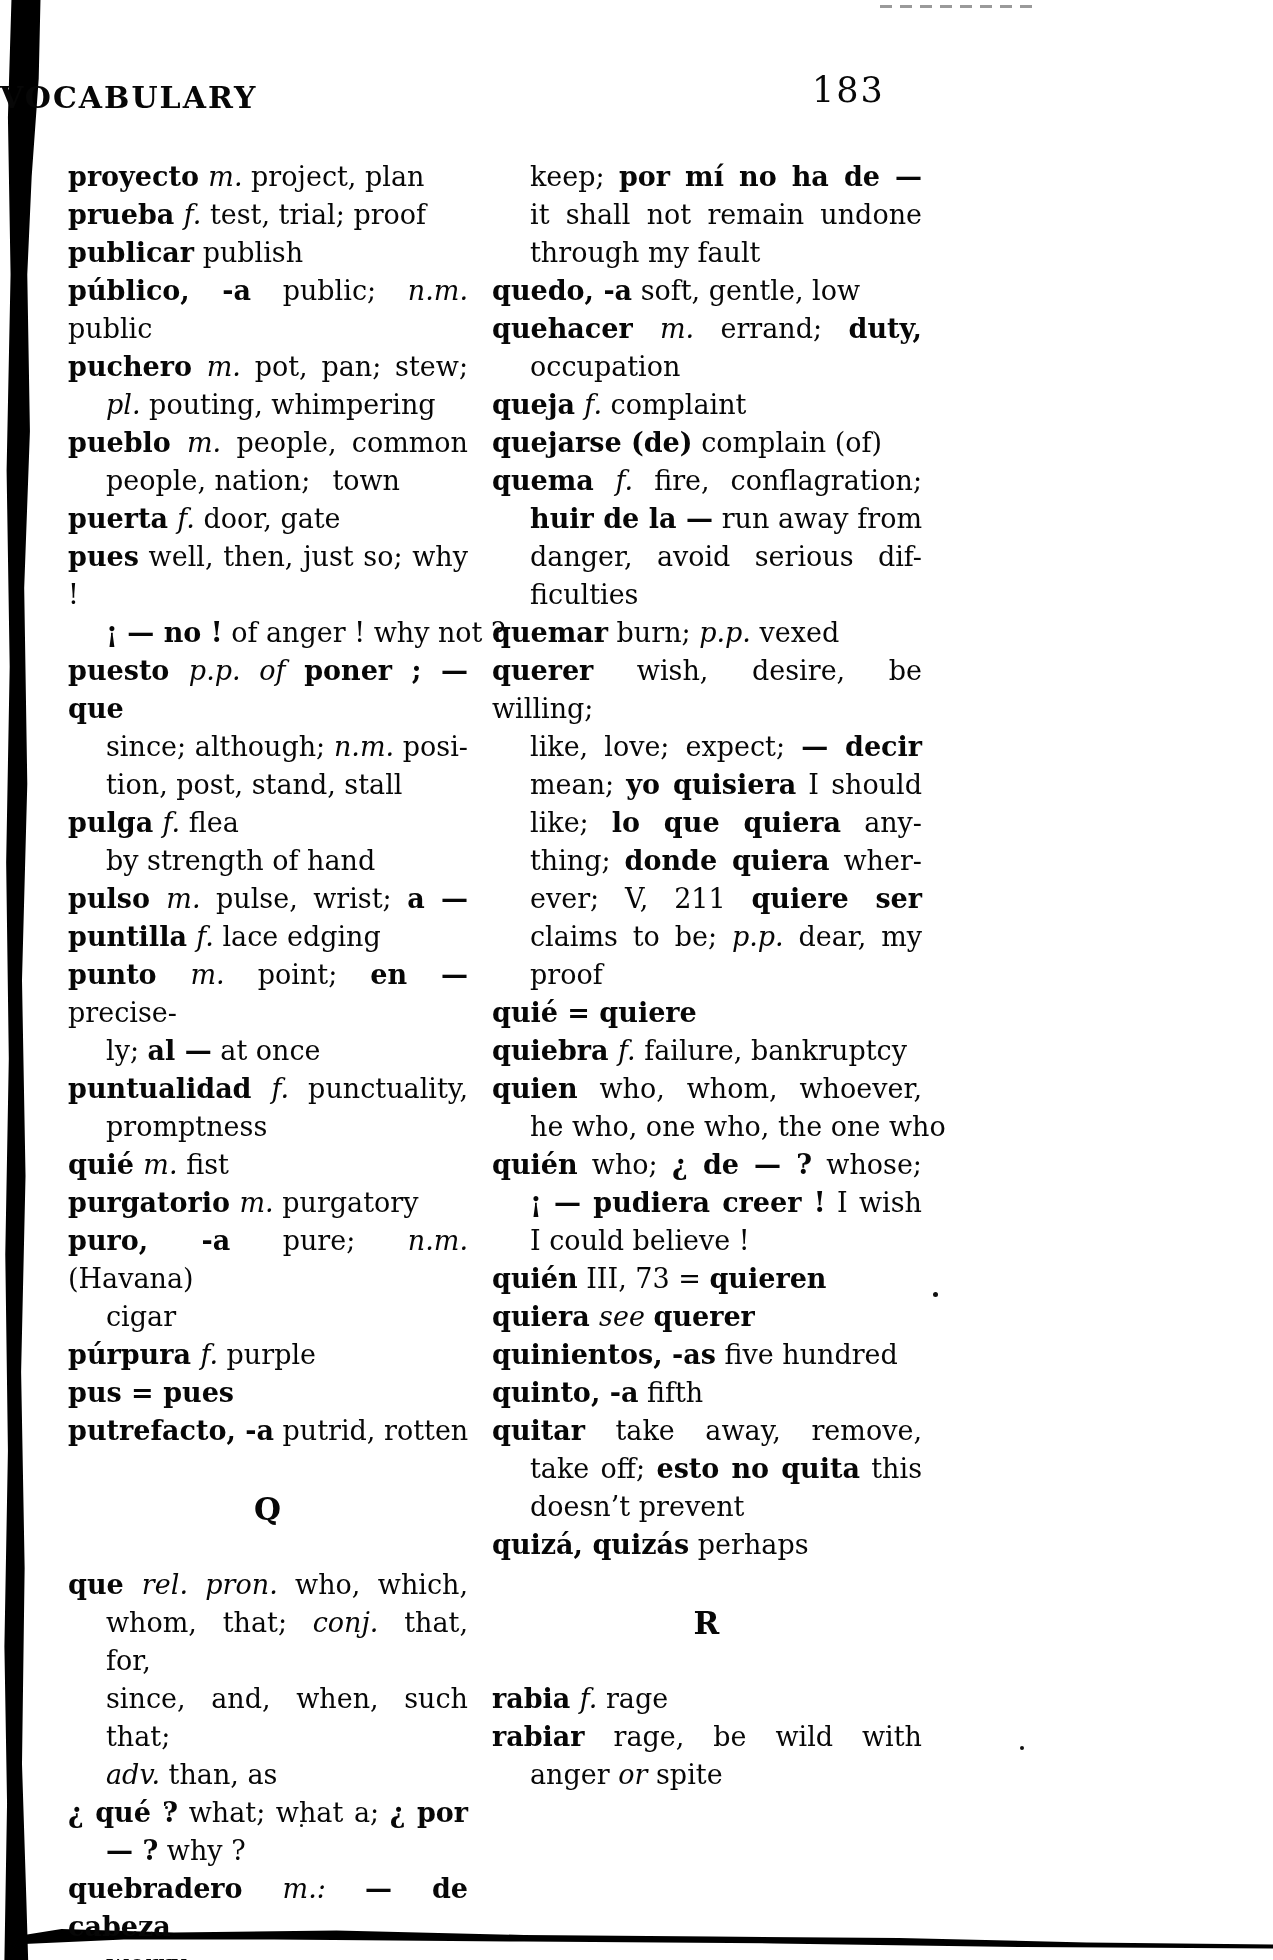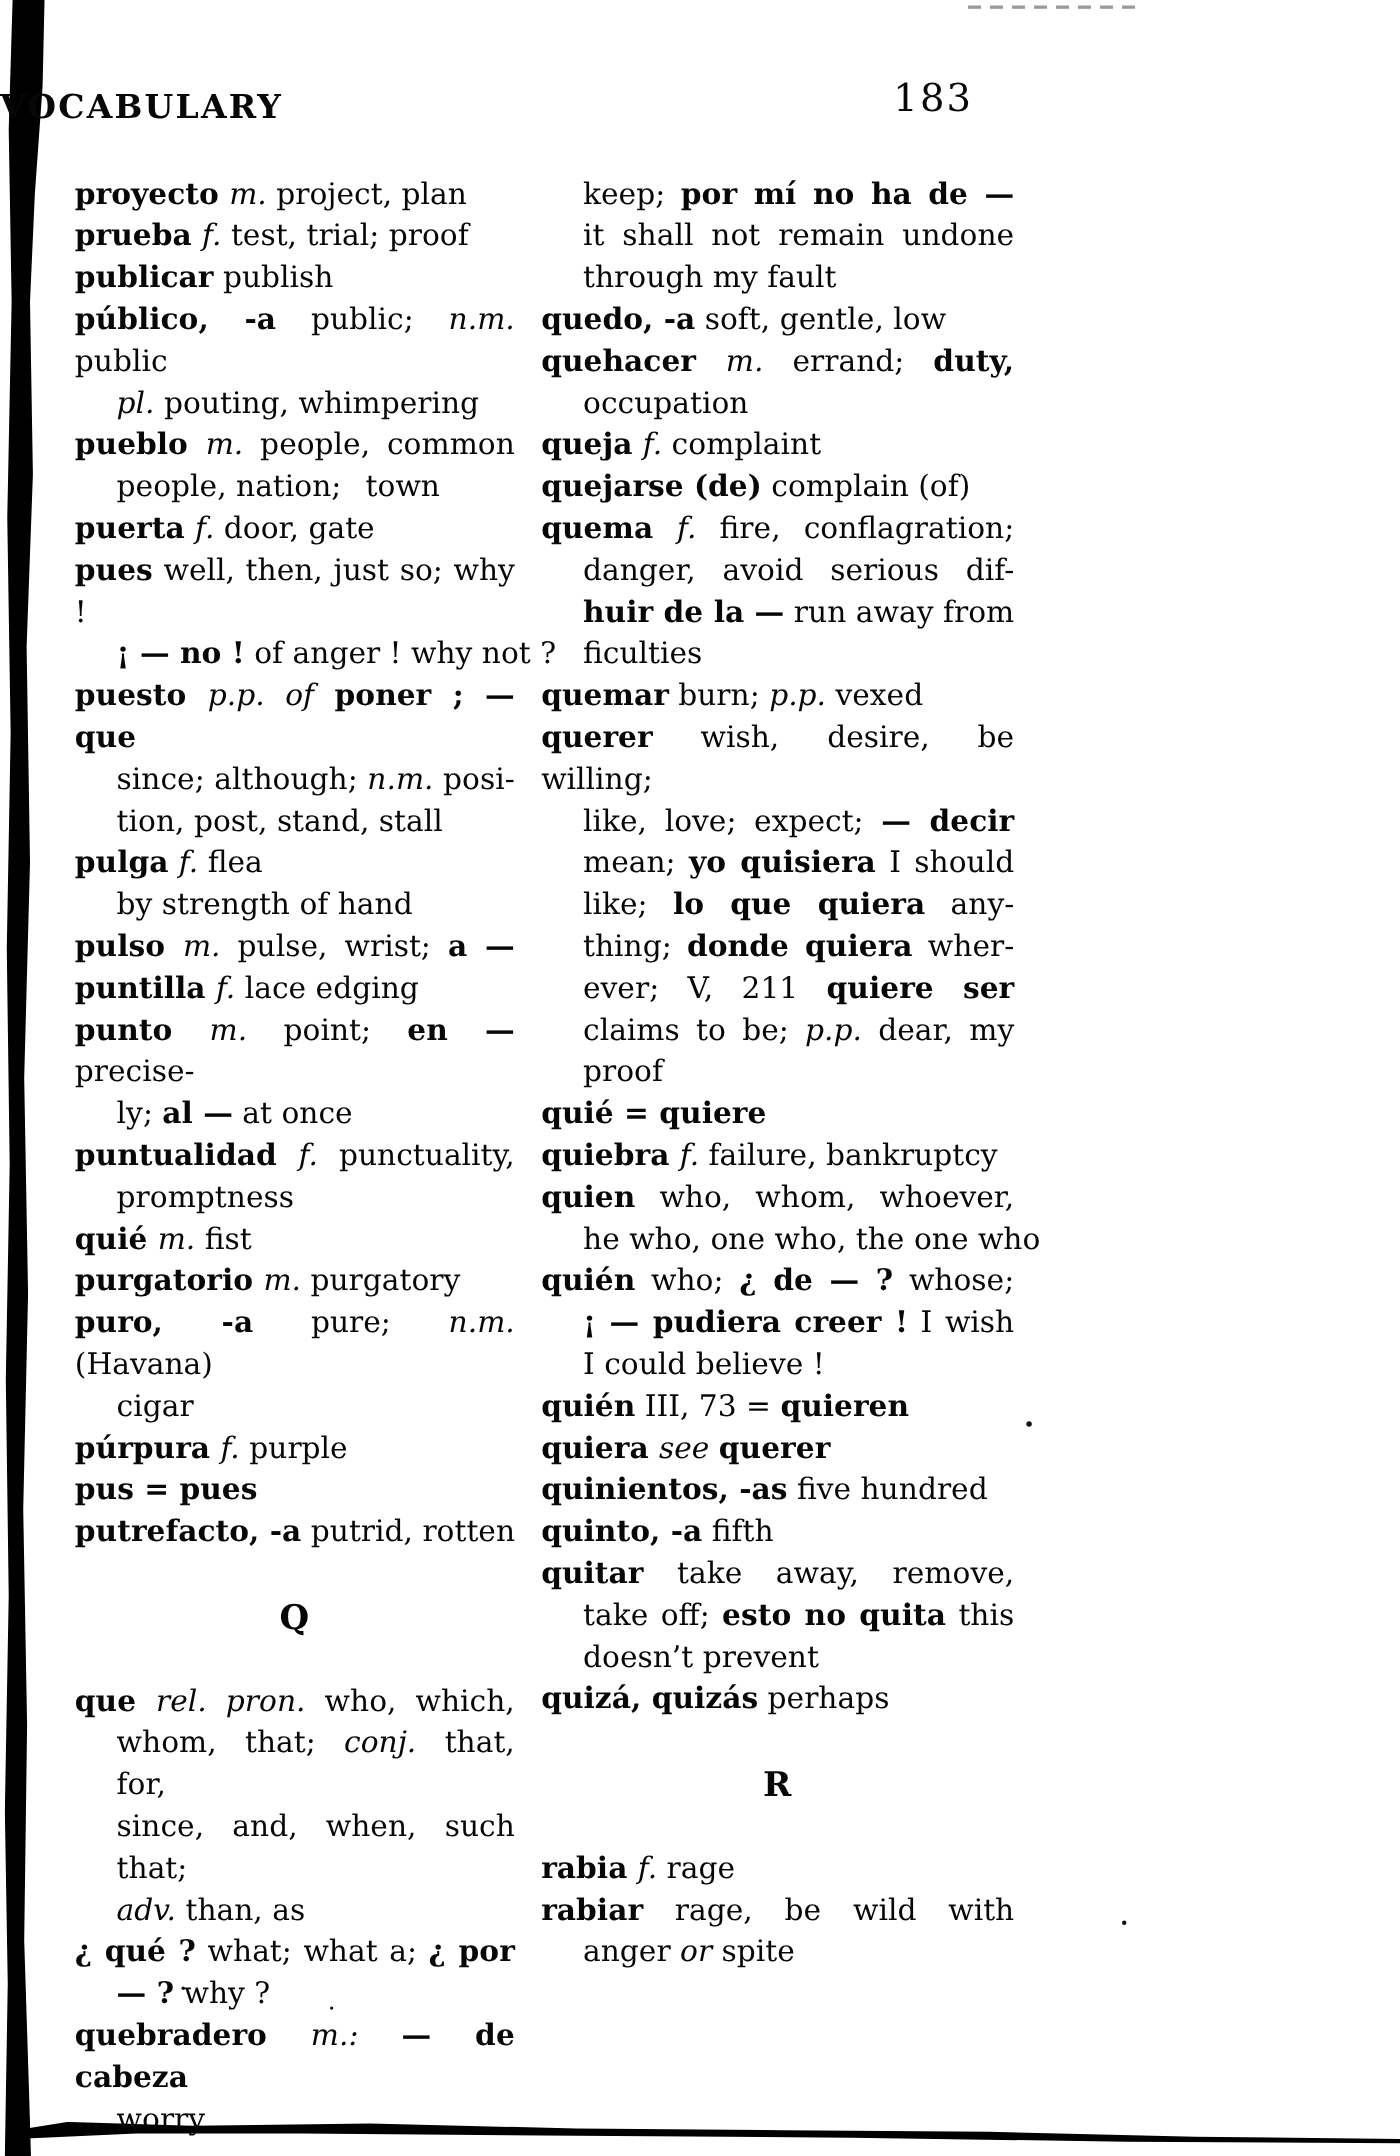--- a/index.html
+++ b/index.html
@@ -71,20 +71,21 @@
       <div class="entry">
         <div class="line"><span class="s-b">prueba </span><span class="s-i">f.</span><span class="s-n"> test, trial; proof</span></div>
       </div>
       <div class="entry">
         <div class="line"><span class="s-b">publicar</span><span class="s-n"> publish</span></div>
       </div>
       <div class="entry">
         <div class="line just"><span class="s-b">público, -a</span><span class="s-n"> public; </span><span class="s-i">n.m.</span><span class="s-n"> public</span></div>
       </div>
       <div class="entry">
+        <div class="line just"><span class="s-b">puchero </span><span class="s-i">m.</span><span class="s-n"> pot, pan; stew;</span></div>
         <div class="line cont"><span class="s-i">pl.</span><span class="s-n"> pouting, whimpering</span></div>
       </div>
       <div class="entry">
         <div class="line just"><span class="s-b">pueblo </span><span class="s-i">m.</span><span class="s-n"> people, common</span></div>
         <div class="line cont"><span class="s-n">people, nation;  town</span></div>
       </div>
       <div class="entry">
         <div class="line"><span class="s-b">puerta </span><span class="s-i">f.</span><span class="s-n"> door, gate</span></div>
       </div>
       <div class="entry">
@@ -163,22 +164,22 @@
         <div class="line cont"><span class="s-n">occupation</span></div>
       </div>
       <div class="entry">
         <div class="line"><span class="s-b">queja </span><span class="s-i">f.</span><span class="s-n"> complaint</span></div>
       </div>
       <div class="entry">
         <div class="line"><span class="s-b">quejarse (de)</span><span class="s-n"> complain (of)</span></div>
       </div>
       <div class="entry">
         <div class="line just"><span class="s-b">quema </span><span class="s-i">f.</span><span class="s-n"> fire, conflagration;</span></div>
+        <div class="line cont just"><span class="s-b">huir de la —</span><span class="s-n"> run away from</span></div>
         <div class="line cont just"><span class="s-n">danger, avoid serious dif-</span></div>
-        <div class="line cont just"><span class="s-b">huir de la —</span><span class="s-n"> run away from</span></div>
         <div class="line cont"><span class="s-n">ficulties</span></div>
       </div>
       <div class="entry">
         <div class="line"><span class="s-b">quemar</span><span class="s-n"> burn; </span><span class="s-i">p.p.</span><span class="s-n"> vexed</span></div>
       </div>
       <div class="entry">
         <div class="line just"><span class="s-b">querer</span><span class="s-n"> wish, desire, be willing;</span></div>
         <div class="line cont just"><span class="s-n">like, love; expect; </span><span class="s-b">— decir</span></div>
         <div class="line cont just"><span class="s-n">mean; </span><span class="s-b">yo quisiera</span><span class="s-n"> I should</span></div>
         <div class="line cont just"><span class="s-n">like; </span><span class="s-b">lo que quiera</span><span class="s-n"> any-</span></div>

